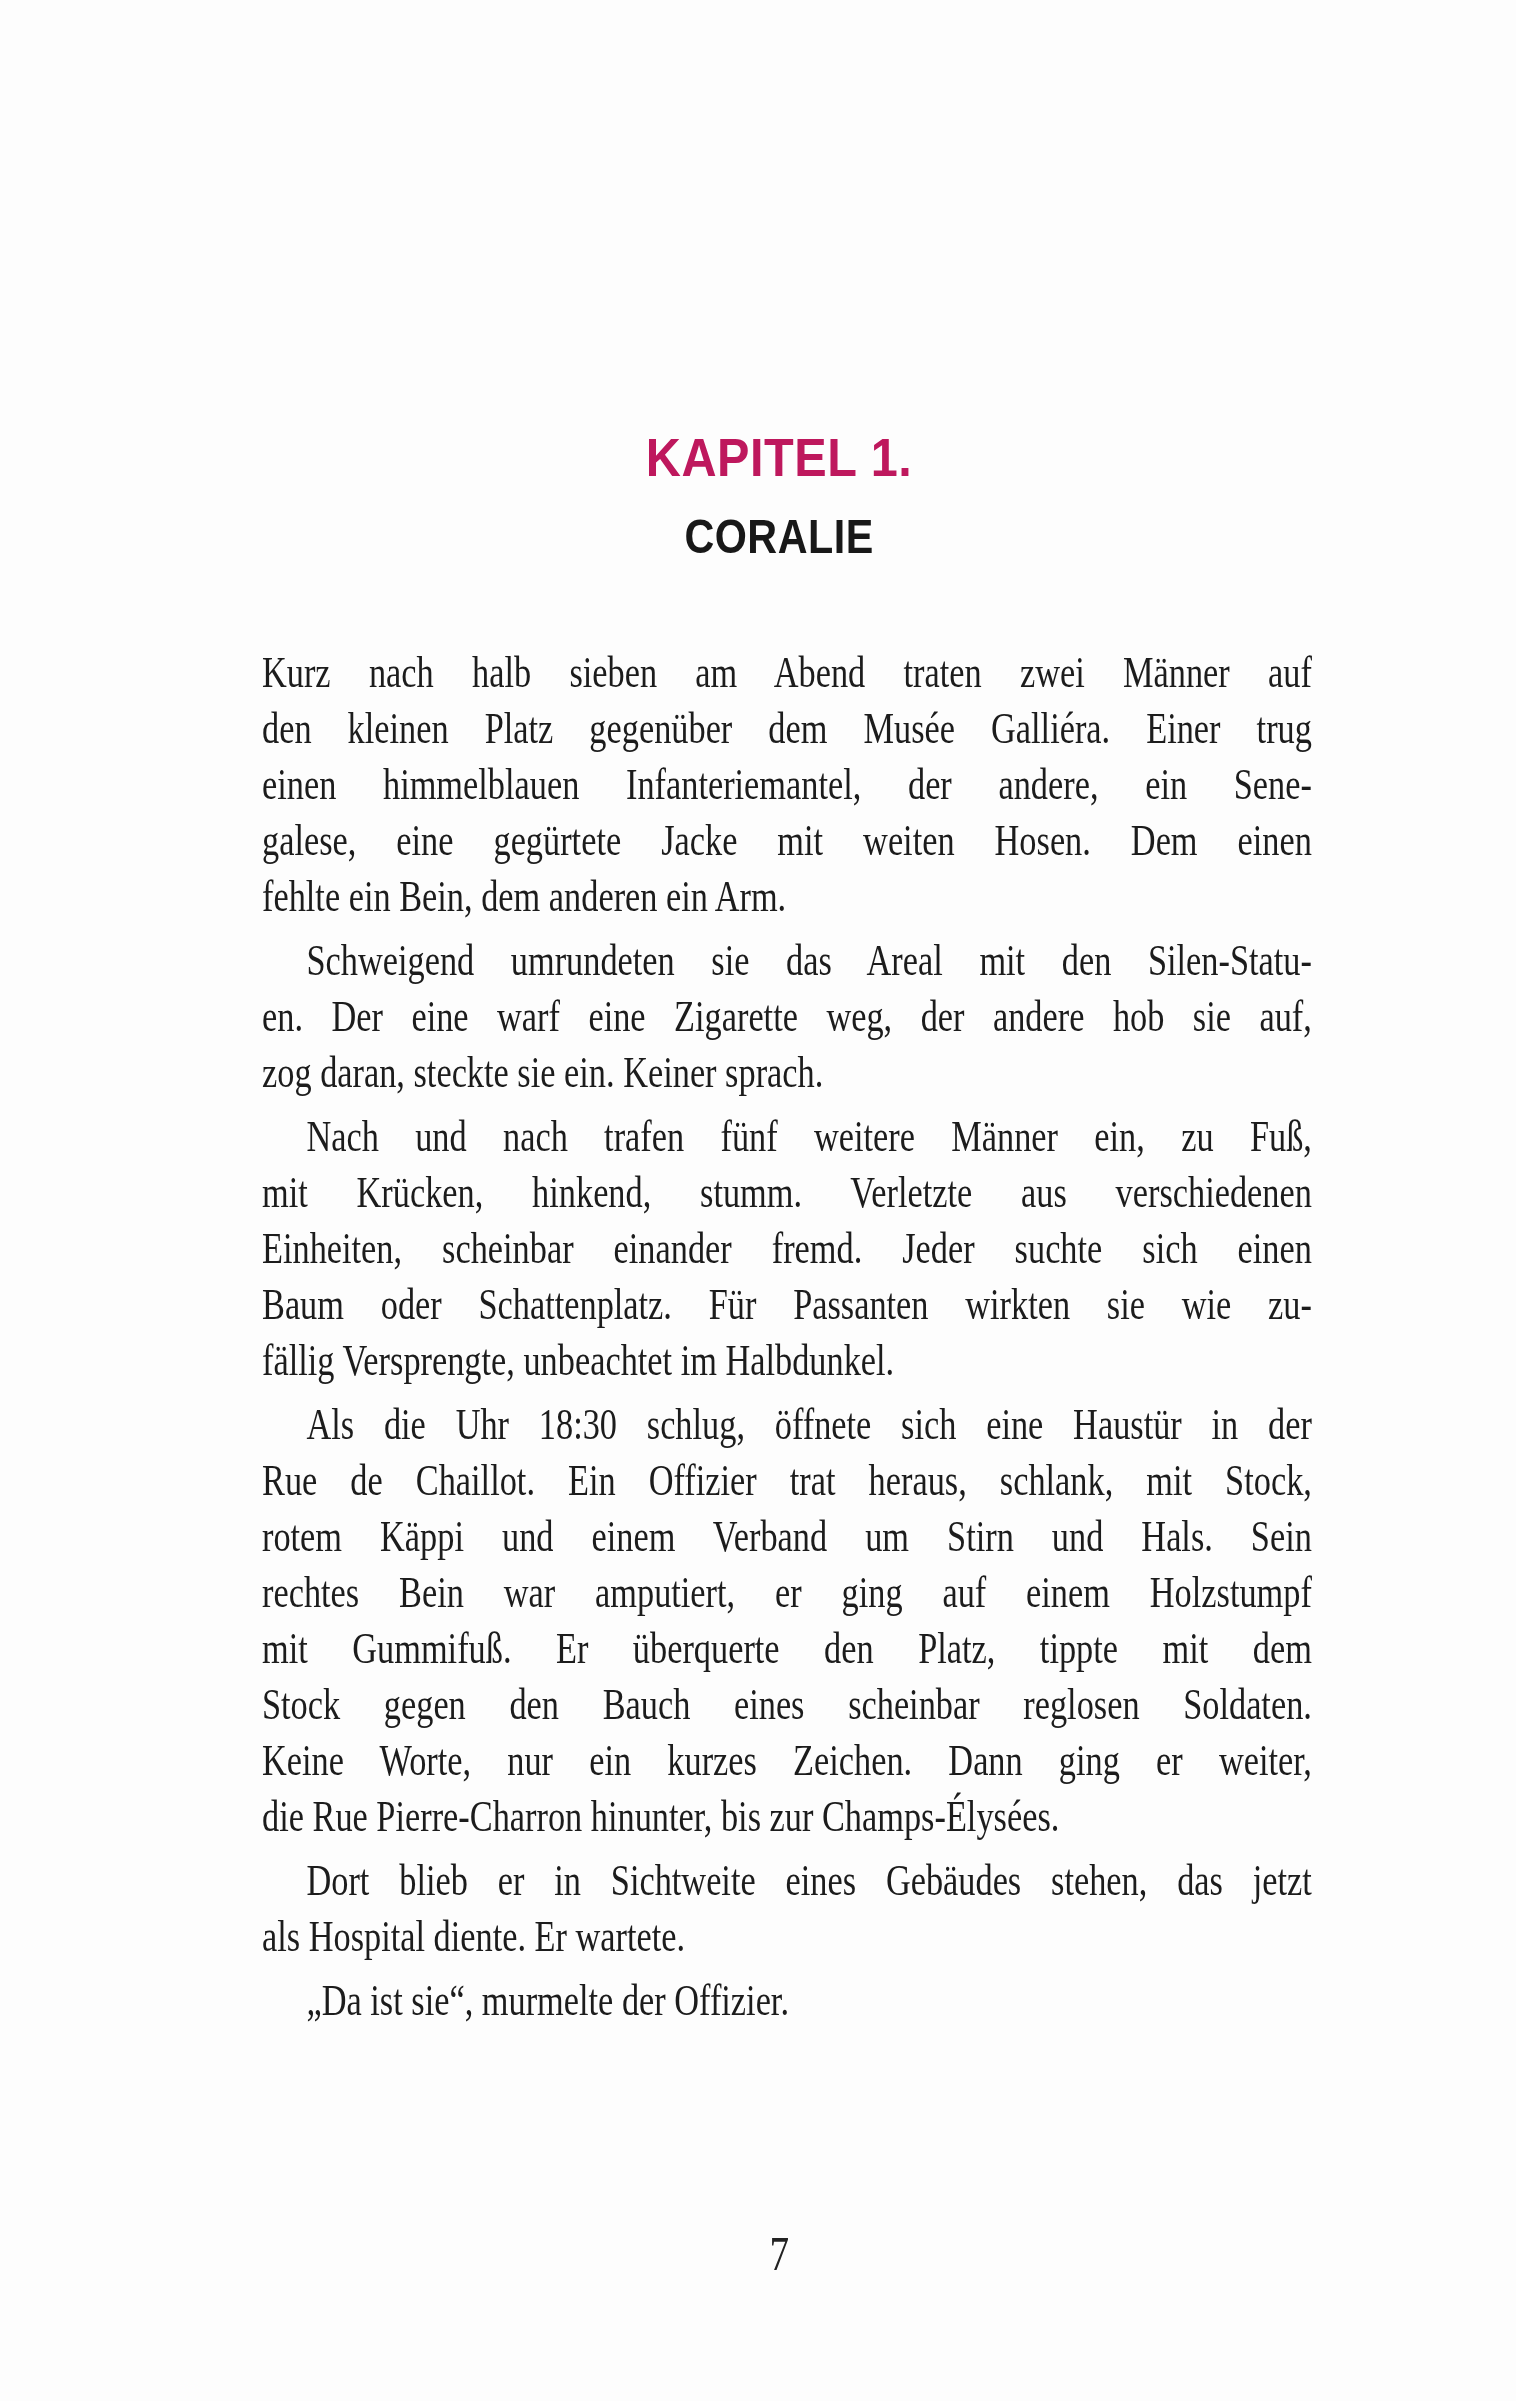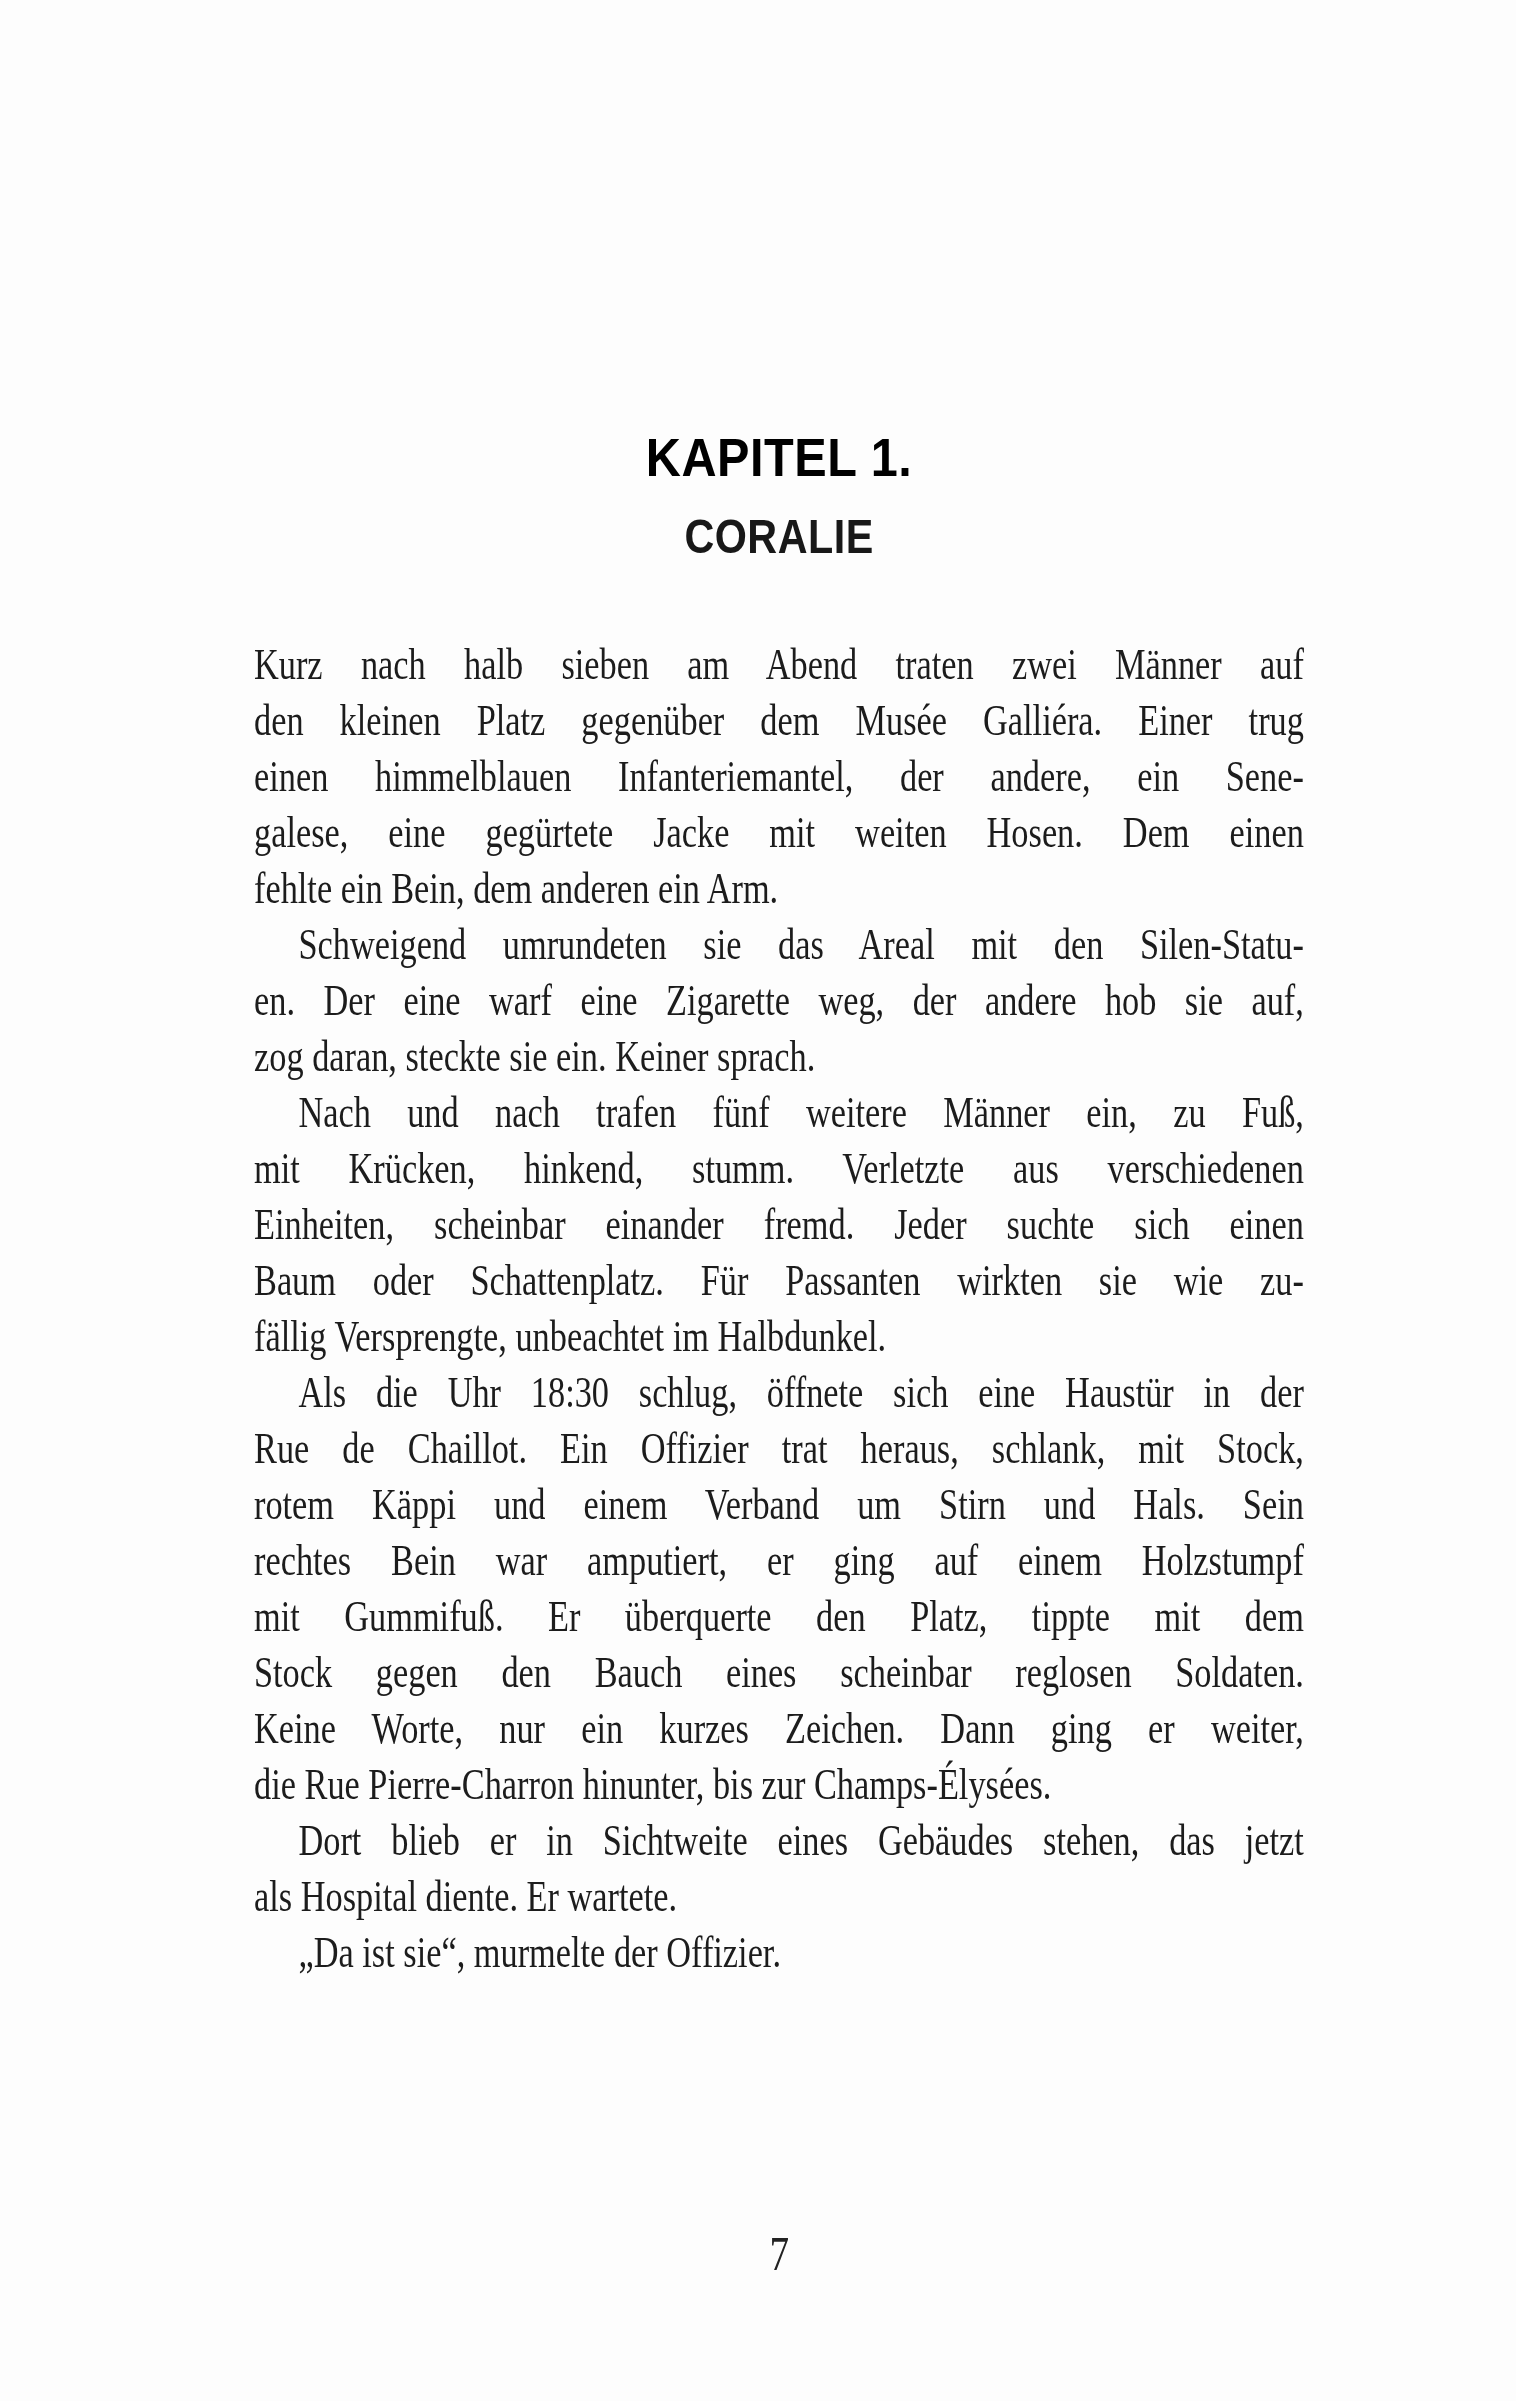--- a/index.html
+++ b/index.html
@@ -24,21 +24,21 @@
     position: absolute;
     left: 254px;
     top: 430px;
     width: 1050px;
     text-align: center;
     font-family: "Liberation Sans", "DejaVu Sans", sans-serif;
     font-weight: bold;
     font-size: 54px;
     line-height: 54px;
     letter-spacing: 0.6px;
-    color: #000000;
+    color: #be185d;
     white-space: nowrap;
   }
   .chapter-title {
     position: absolute;
     left: 254px;
     top: 499px;
     width: 1050px;
     text-align: center;
     font-family: "Liberation Sans", "DejaVu Sans", sans-serif;
     font-weight: bold;
@@ -51,21 +51,21 @@
   .squeeze-label { display: inline-block; transform: scaleX(0.90); transform-origin: 50% 50%; }
   .squeeze-title { display: inline-block; transform: scaleX(0.86); transform-origin: 50% 50%; }
   .body-text {
     position: absolute;
     left: 254px;
     top: 637px;
     width: 1050px;
     font-size: 44px;
     color: #1c1c1c;
   }
-  .paragraph { margin: 0; padding: 0; }
+  .paragraph { margin: 8px; padding: 0; }
   .pline {
     width: 1346px;                 
     transform: scaleX(0.78);
     transform-origin: 0 50%;
     height: 56px;
     line-height: 56px;
     text-align: justify;
     text-align-last: justify;
     text-justify: inter-word;
     white-space: nowrap;

